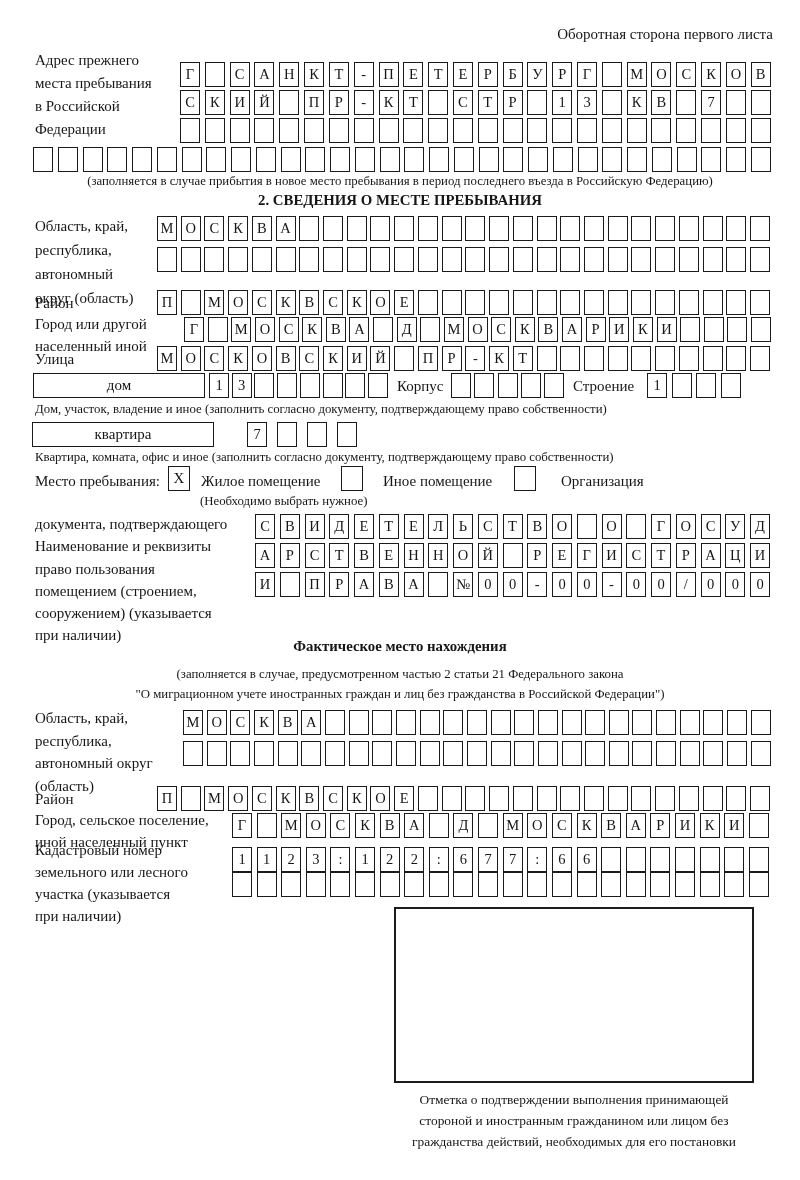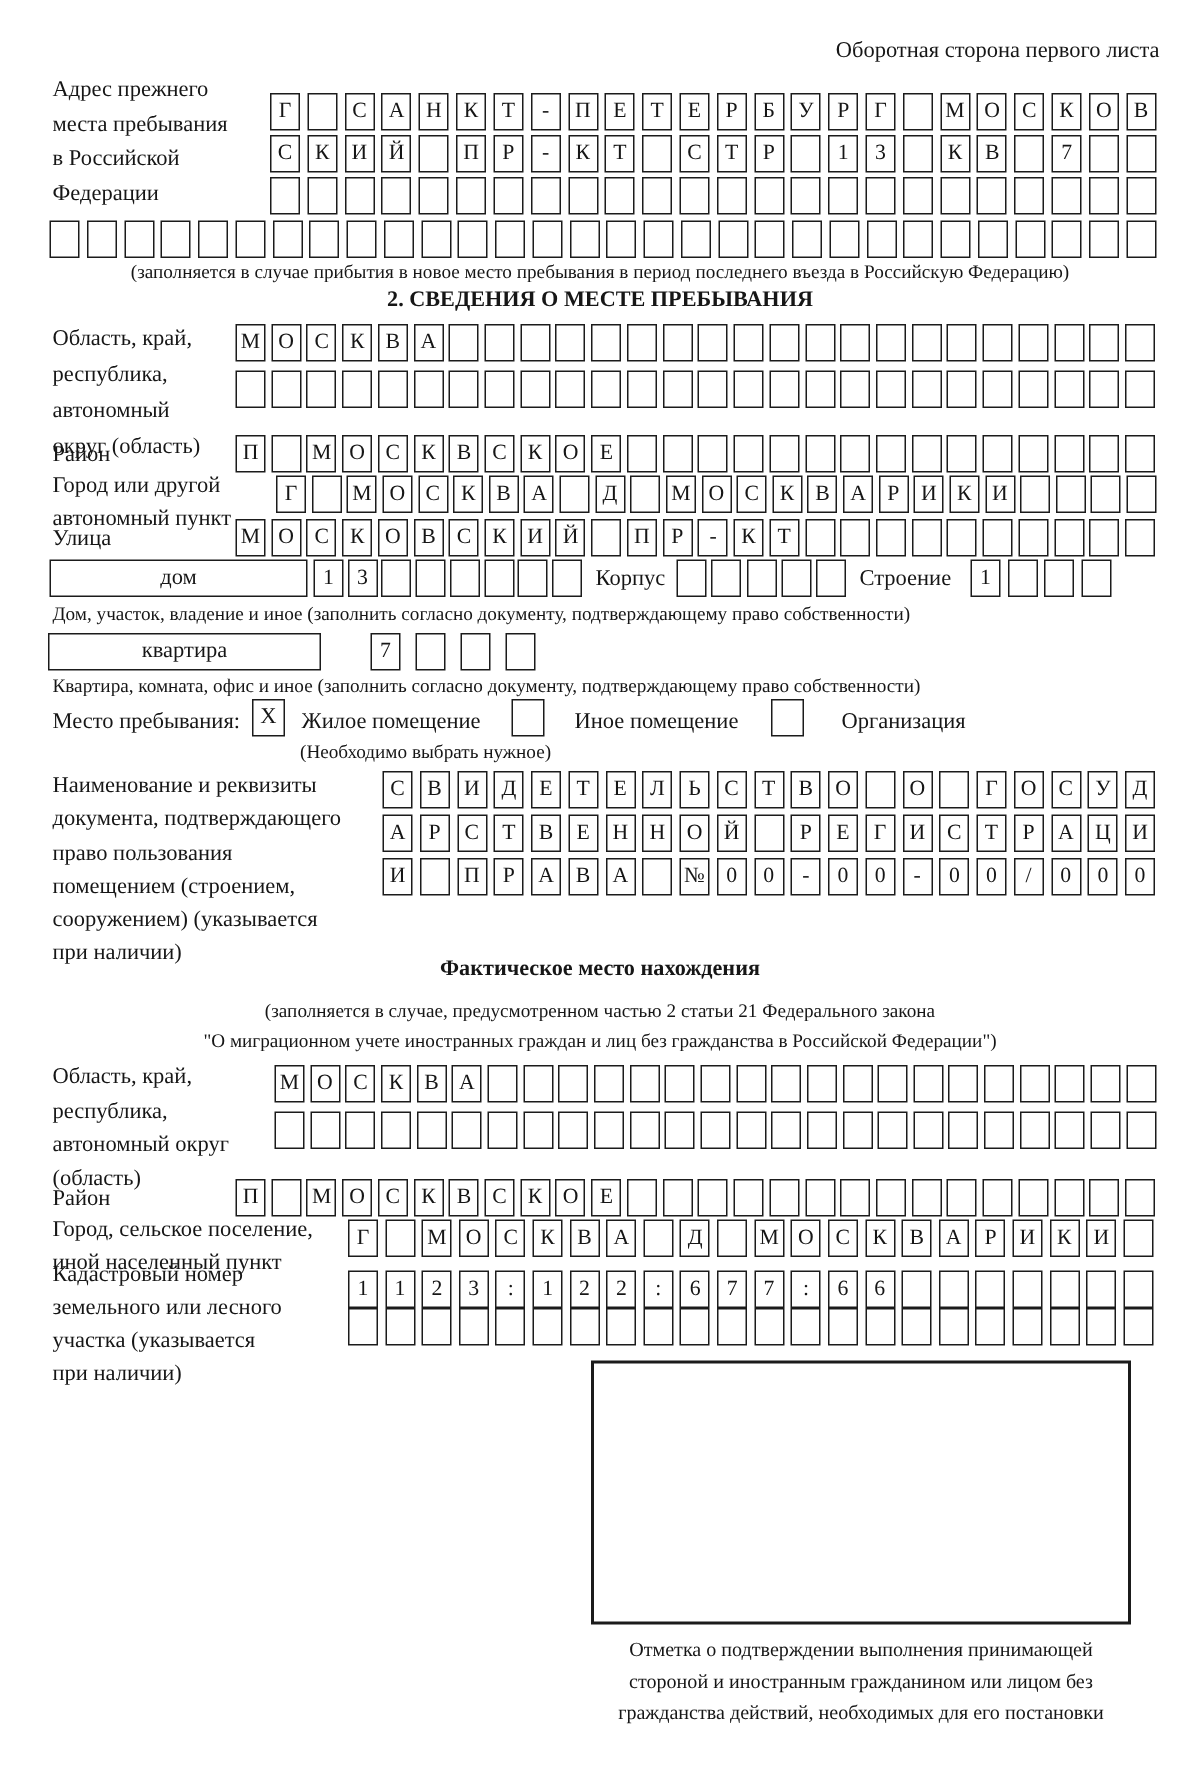--- a/index.html
+++ b/index.html
@@ -305,21 +305,21 @@
       <div class="cell"></div>
       <div class="cell"></div>
       <div class="cell"></div>
       <div class="cell"></div>
       <div class="cell"></div>
       <div class="cell"></div>
     </div>
 
   <div class="abs lbl lbl-gorod">
       <div>Город или другой</div>
-      <div>автономный пункт</div>
+      <div>населенный иной</div>
     </div>
   <div class="cellrow r-gorod">
       <div class="cell">Г</div>
       <div class="cell"></div>
       <div class="cell">М</div>
       <div class="cell">О</div>
       <div class="cell">С</div>
       <div class="cell">К</div>
       <div class="cell">В</div>
       <div class="cell">А</div>
@@ -412,22 +412,22 @@
   <div class="abs lbl lbl-mesto">Место пребывания:</div>
   <div class="chk chk-zhiloe">X</div>
   <div class="abs lbl lbl-zhiloe">Жилое помещение</div>
   <div class="chk chk-inoe"></div>
   <div class="abs lbl lbl-inoe">Иное помещение</div>
   <div class="chk chk-org"></div>
   <div class="abs lbl lbl-org">Организация</div>
   <div class="abs cap cap-vybrat">(Необходимо выбрать нужное)</div>
 
   <div class="abs lbl lbl-doc">
+      <div>документа, подтверждающего</div>
       <div>Наименование и реквизиты</div>
-      <div>документа, подтверждающего</div>
       <div>право пользования</div>
       <div>помещением (строением,</div>
       <div>сооружением) (указывается</div>
       <div>при наличии)</div>
     </div>
   <div class="cellrow r-doc1">
       <div class="cell">С</div>
       <div class="cell">В</div>
       <div class="cell">И</div>
       <div class="cell">Д</div>

